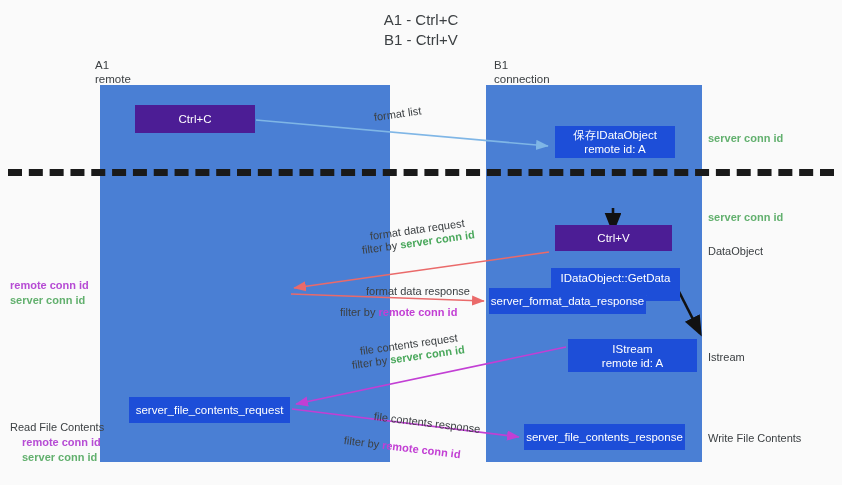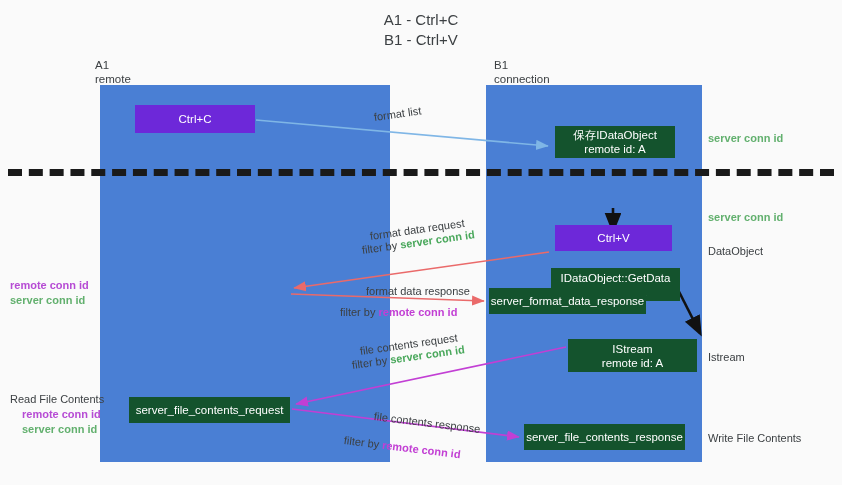--- a/index.html
+++ b/index.html
@@ -35,39 +35,39 @@
     border-top:7px dashed #1a1a1a;
   }
 
   
   .node{
     position:absolute;display:flex;flex-direction:column;
     align-items:center;justify-content:center;
     color:#ffffff;font-size:11.5px;line-height:14px;text-align:center;
     box-sizing:border-box;padding:2px 4px;
   }
-  .node.green{background:#6d28d9;}
-  .node.orange{background:#14532d;}
+  .node.green{background:#4c1d95;}
+  .node.orange{background:#1d4ed8;}
   .node .ln{display:block;white-space:nowrap;}
 
   #n-ctrlc{left:135px;top:105px;width:120px;height:28px;}
   #n-save{left:555px;top:126px;width:120px;height:32px;}
   #n-ctrlv{left:555px;top:181px;width:117px;height:26px;margin-top:44px;}
   #n-getdata{left:551px;top:236px;width:129px;height:33px;margin-top:32px;}
   #n-istream{left:568px;top:339px;width:129px;height:33px;}
   #n-sfdreq{left:130px;top:277px;width:159px;height:26px;}
   #n-sfdres{left:489px;top:288px;width:157px;height:26px;}
   #n-sfcreq{left:129px;top:397px;width:161px;height:26px;}
   #n-sfcres{left:524px;top:424px;width:161px;height:26px;}
 
   
   .side{position:absolute;font-size:11px;line-height:15px;white-space:nowrap;}
   .side .green-t{color:#62b06e;font-weight:bold;}
   .side .purple-t{color:#b64bd4;font-weight:bold;}
-  .side .dark-t{color:#3c4043;}
+  .side .dark-t{color:#3c4043;margin-top:28px;}
 
   #s-conn1{left:708px;top:131px;}
   #s-conn2{left:708px;top:210px;}
   #s-dataobject{left:708px;top:244px;}
   #s-istream{left:708px;top:350px;}
   #s-writefile{left:708px;top:431px;}
   #s-leftmid{left:10px;top:278px;text-align:left;}
   #s-readfile{left:10px;top:392px;text-align:left;}
 
   

